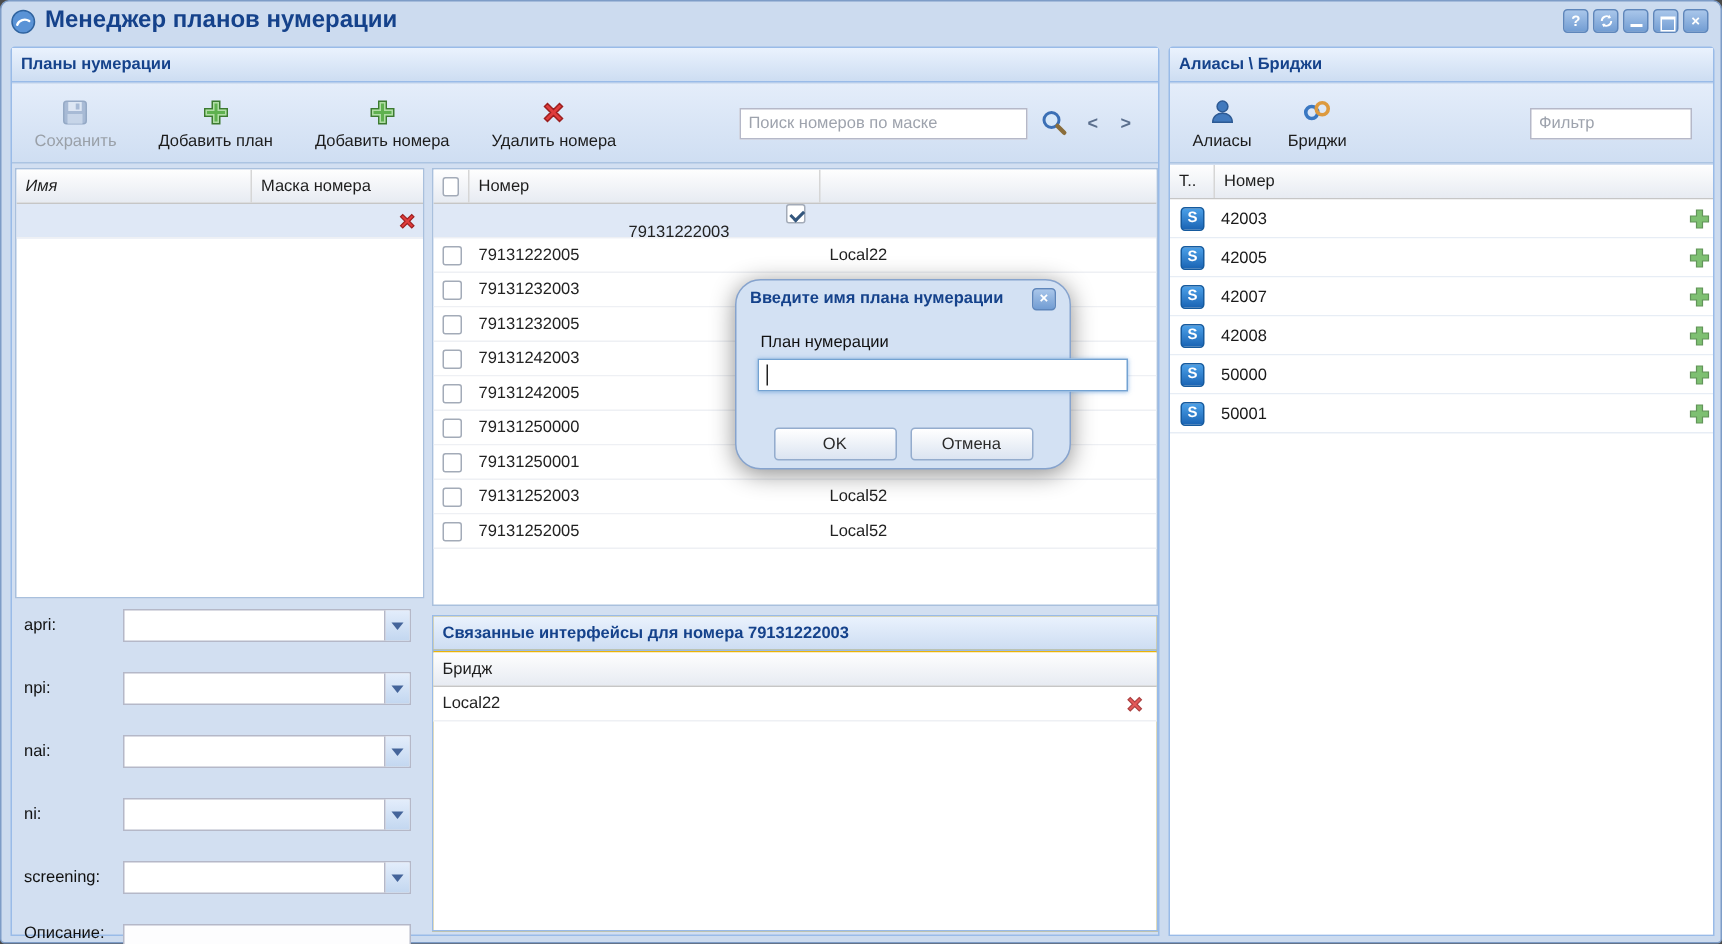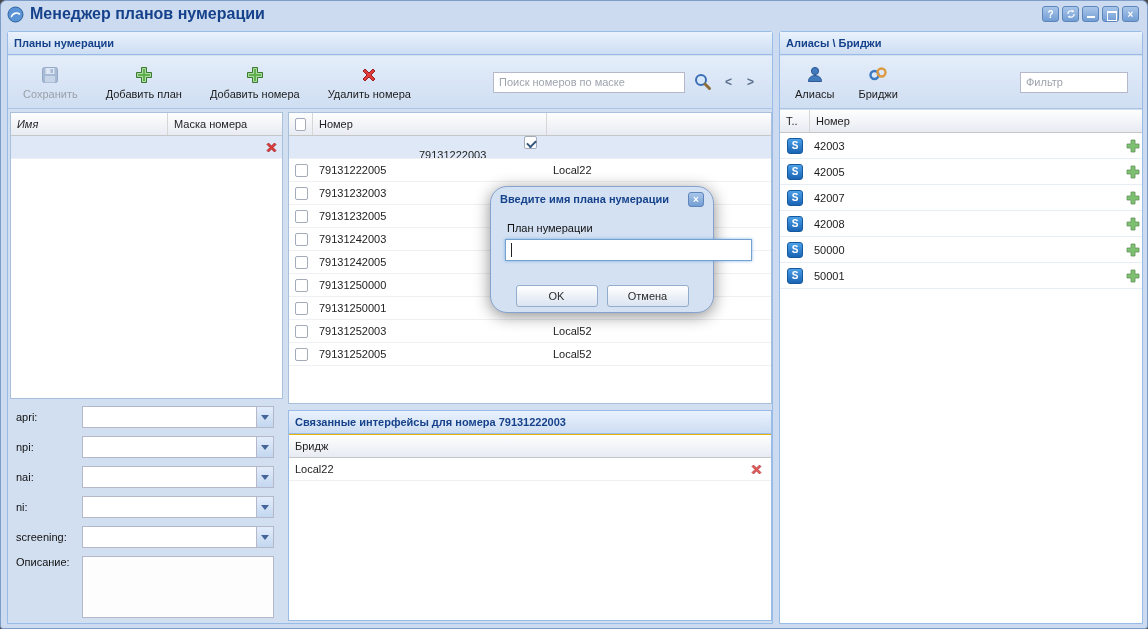--- a/index.html
+++ b/index.html
@@ -69,21 +69,21 @@
   .ng-num { width:234px; }
   .ng-bridge { flex:1; border-right:none; }
   .cb { width:13px; height:13px; border:1px solid #a3abb8; border-radius:2px; background:#fff;
         position:relative; cursor:pointer; display:inline-block; }
   .cb.checked::after { content:""; position:absolute; left:2px; top:2.5px; width:7px; height:4px;
                        border-left:2px solid #33567d; border-bottom:2px solid #33567d;
                        transform:rotate(-45deg); }
 
   
   .form-area { position:absolute; left:2px; top:374px; width:278px; }
-  .frm-row { display:flex; align-items:center; margin-bottom:8px; }
+  .frm-row { display:flex; align-items:center; margin-bottom:20px; }
   .frm-row.desc { align-items:flex-start; }
   .frm-label { width:72px; padding-left:6px; color:#111; flex:none; }
   .combo { width:192px; height:22px; background:#fff; border:1px solid #b5b8c8; position:relative; cursor:pointer; }
   .trigger { position:absolute; right:0; top:0; width:17px; height:100%;
              background:linear-gradient(#e3edfb,#c3d7f0); border-left:1px solid #b5b8c8;
              display:flex; align-items:center; justify-content:center; cursor:pointer; }
   .trigger::after { content:""; border:4px solid transparent; border-top:5px solid #44649a; margin-top:5px; }
   .desc-ta { width:192px; height:62px; border:1px solid #b5b8c8; background:#fdfdfe; resize:none;
              font-family:"Liberation Sans", sans-serif; font-size:11px; padding:3px; }
 

